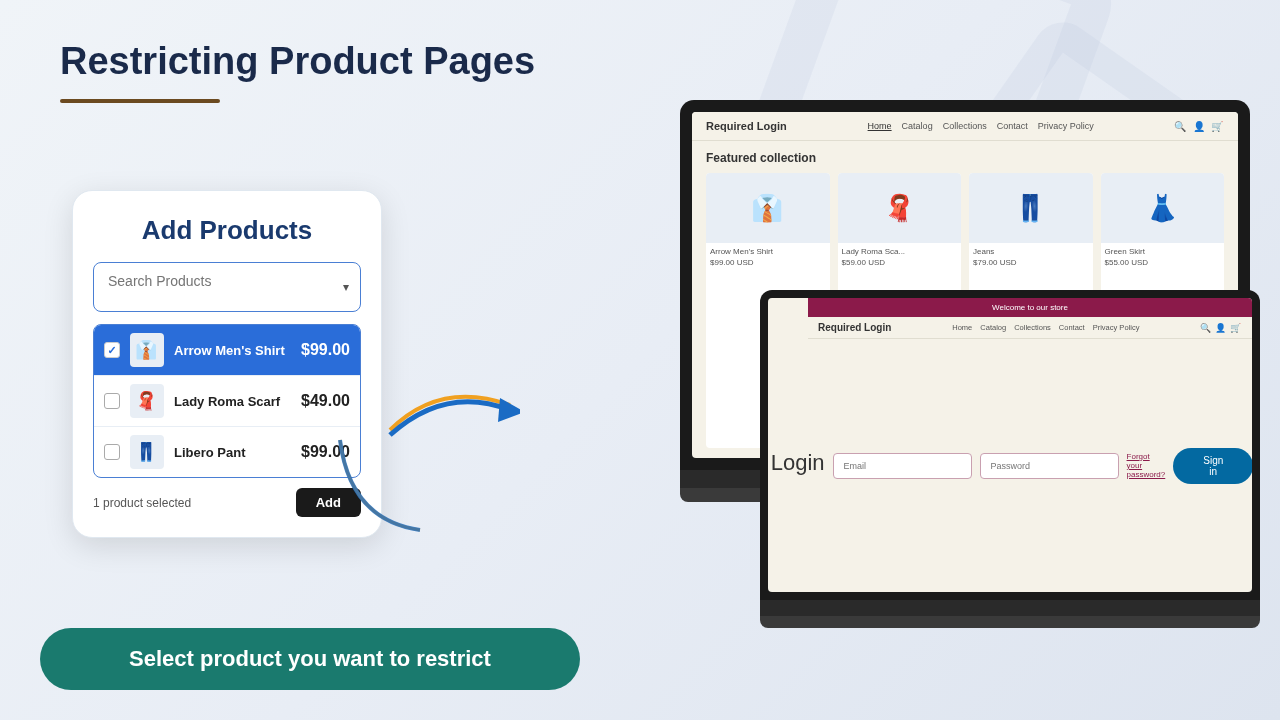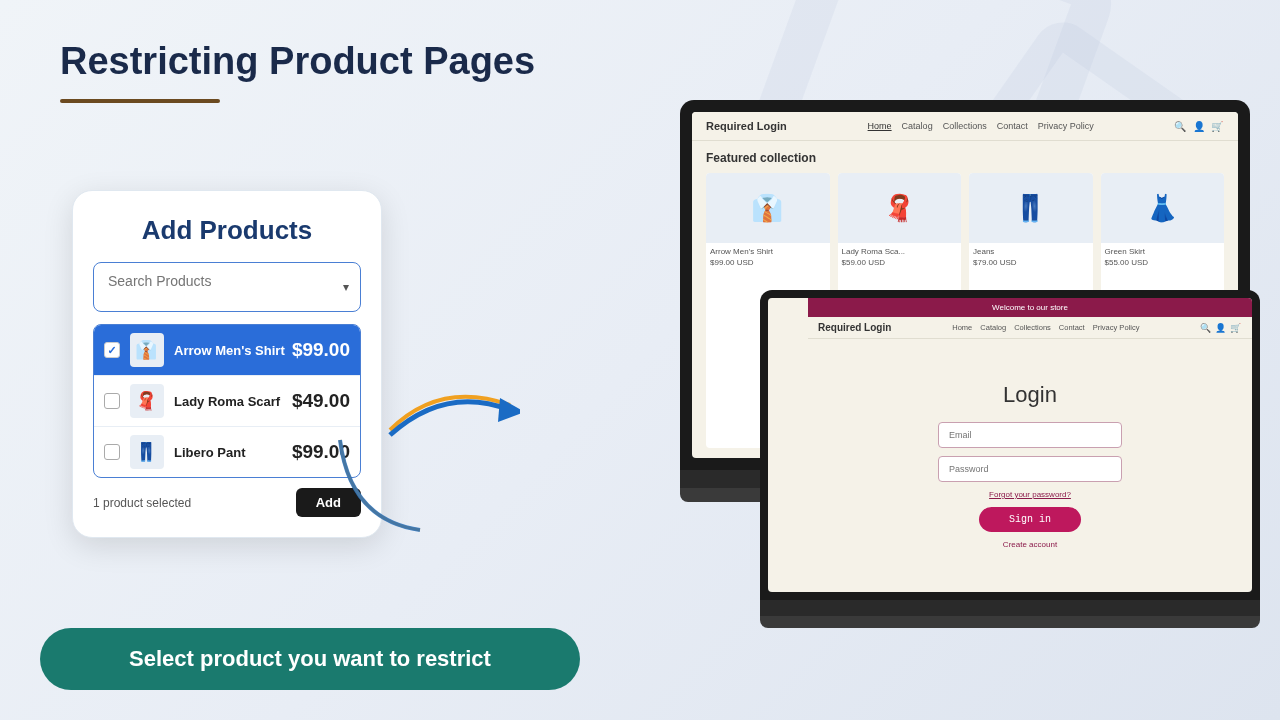--- a/index.html
+++ b/index.html
@@ -172,21 +172,21 @@
       display: flex;
       justify-content: space-between;
       align-items: center;
     }
     .product-name {
       font-size: 13px;
       font-weight: 600;
       color: #222;
     }
     .product-price {
-      font-size: 19px;
+      font-size: 16px;
       font-weight: 600;
       color: #222;
     }
 
     .product-footer {
       display: flex;
       justify-content: space-between;
       align-items: center;
       margin-top: 4px;
     }
@@ -402,21 +402,20 @@
       font-size: 7.5px;
       color: #555;
     }
     .front-nav-icons {
       display: flex;
       gap: 4px;
     }
     .login-area {
       flex: 1;
       display: flex;
-      flex-direction: column;
       align-items: center;
       justify-content: center;
       padding: 16px;
       gap: 8px;
     }
     .login-title {
       font-size: 22px;
       font-weight: 400;
       color: #333;
       margin-bottom: 6px;
@@ -430,28 +429,27 @@
       color: #888;
       background: white;
     }
     .forgot-password {
       font-size: 8px;
       color: #8b1a4a;
       text-decoration: underline;
       cursor: pointer;
     }
     .sign-in-btn {
-      background: #be185d;
+      background: #0369a1;
       color: white;
       border: none;
       padding: 7px 30px;
       border-radius: 20px;
       font-size: 10px;
       cursor: pointer;
-      font-family: Liberation Mono, monospace;
     }
     .create-account {
       font-size: 8px;
       color: #8b1a4a;
       cursor: pointer;
     }
     .laptop-front-stand {
       width: 100%;
       height: 16px;
       background: #2a2a2a;

